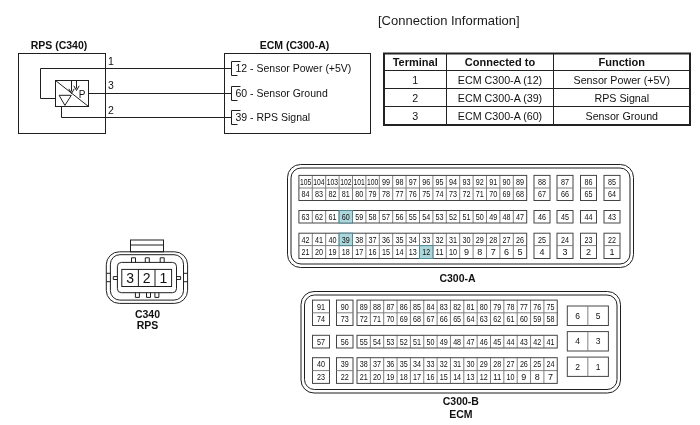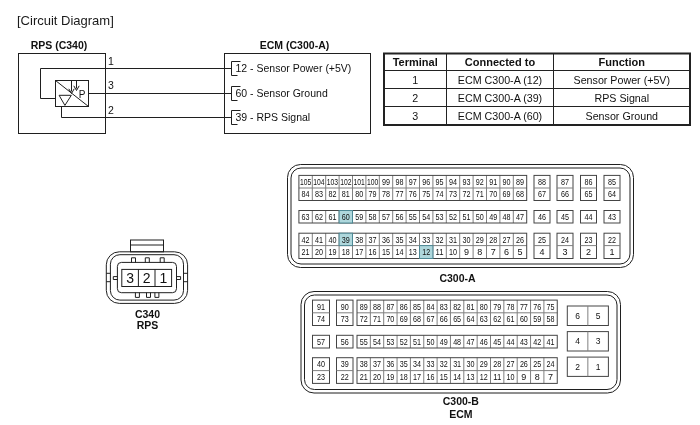--- a/index.html
+++ b/index.html
@@ -1,19 +1,19 @@
 <!DOCTYPE html>
 <html><head><meta charset="utf-8"><style>
 html,body{margin:0;padding:0;background:#fff;}
 body{width:700px;height:425px;position:relative;font-family:"Liberation Sans",sans-serif;}
 #wrap{position:absolute;left:0;top:0;width:700px;height:425px;transform:translateZ(0);}
 .lbl{position:absolute;font-size:13px;color:#1a1a1a;}
 </style></head><body>
 <div id="wrap">
-<div class="lbl" style="left:17px;top:13px;">[Circuit Diagram]</div>
+<div class="lbl" style="left:378px;top:13px;">[Connection Information]</div>
 <svg width="700" height="425" viewBox="0 0 700 425" style="position:absolute;left:0;top:0;" font-family="Liberation Sans">
 
 <text x="59" y="48.5" font-size="10.5" text-anchor="middle" font-weight="bold" fill="#111">RPS (C340)</text>
 <text x="294.5" y="48.5" font-size="10.5" text-anchor="middle" font-weight="bold" fill="#111">ECM (C300-A)</text>
 <rect x="18.5" y="53.5" width="87" height="80" fill="none" stroke="#1f1f1f" stroke-width="1"></rect>
 <rect x="224.5" y="53.5" width="146" height="80" fill="none" stroke="#1f1f1f" stroke-width="1"></rect>
 <rect x="55.5" y="80.5" width="33" height="26" fill="none" stroke="#1f1f1f" stroke-width="1"></rect>
 <line x1="55.5" y1="80.5" x2="88.5" y2="106.5" stroke="#1f1f1f" stroke-width="1"></line>
 <line x1="71.5" y1="81" x2="71.5" y2="91.5" stroke="#1f1f1f" stroke-width="1"></line>
 <line x1="76.5" y1="81" x2="76.5" y2="88.5" stroke="#1f1f1f" stroke-width="1"></line>

